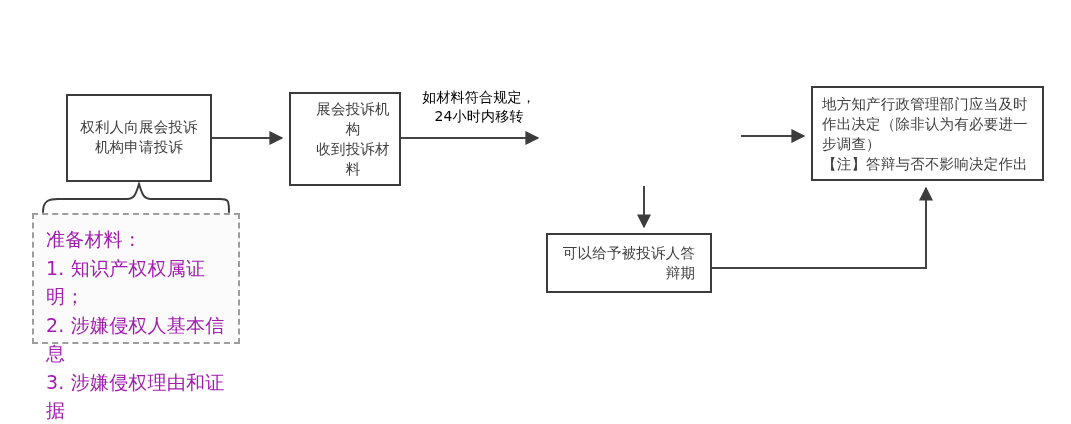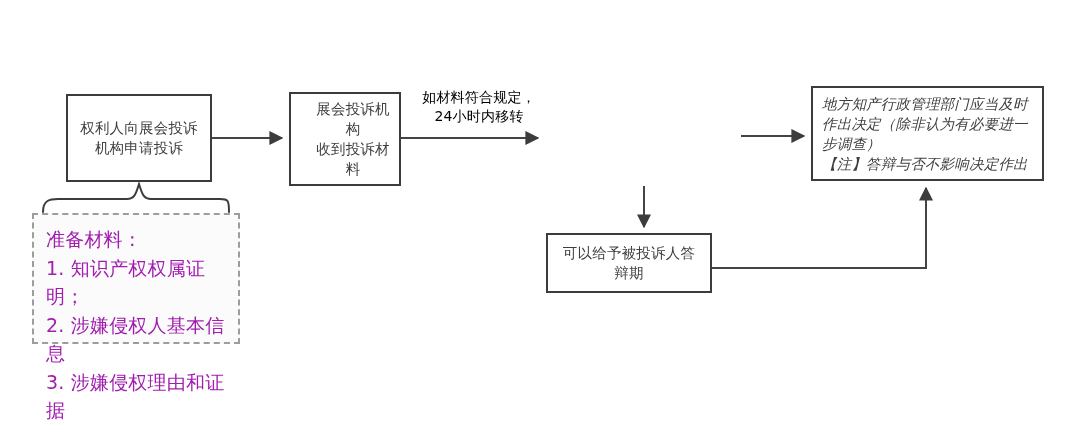--- a/index.html
+++ b/index.html
@@ -36,25 +36,25 @@
     padding: 0 6px;
   }
   .node.left-align {
     justify-content: flex-start;
     text-align: left;
   }
   .node.left-align .txt {
     padding-left: 9px;
   }
 
-  #box-applicant   { left: 66px;  top: 94px;  width: 146px; height: 88px;  font-size: 14.5px; }
+  #box-applicant   { left: 66px;  top: 94px;  width: 146px; height: 88px;  font-size: 14.5px; font-family: Liberation Mono, monospace; }
   #box-receive     { left: 289px; top: 92px;  width: 112px; height: 94px;  font-size: 14.5px; padding-left: 16px; }
   #box-notify      { left: 545px; top: 88px;  width: 196px; height: 98px;  font-size: 14.5px; }
-  #box-decision    { left: 811px; top: 86px;  width: 233px; height: 95px;  font-size: 14.5px; font-style: italic; }
-  #box-reply       { left: 546px; top: 233px; width: 166px; height: 60px;  font-size: 14.5px; }
+  #box-decision    { left: 811px; top: 86px;  width: 233px; height: 95px;  font-size: 14.5px; }
+  #box-reply       { left: 546px; top: 233px; width: 166px; height: 60px;  font-size: 14.5px; text-align: right; }
 
   .dashed-note {
     position: absolute;
     box-sizing: border-box;
     left: 32px;
     top: 213px;
     width: 208px;
     height: 131px;
     border: 2px dashed #9d9d9d;
     background: #fbfbfb;

